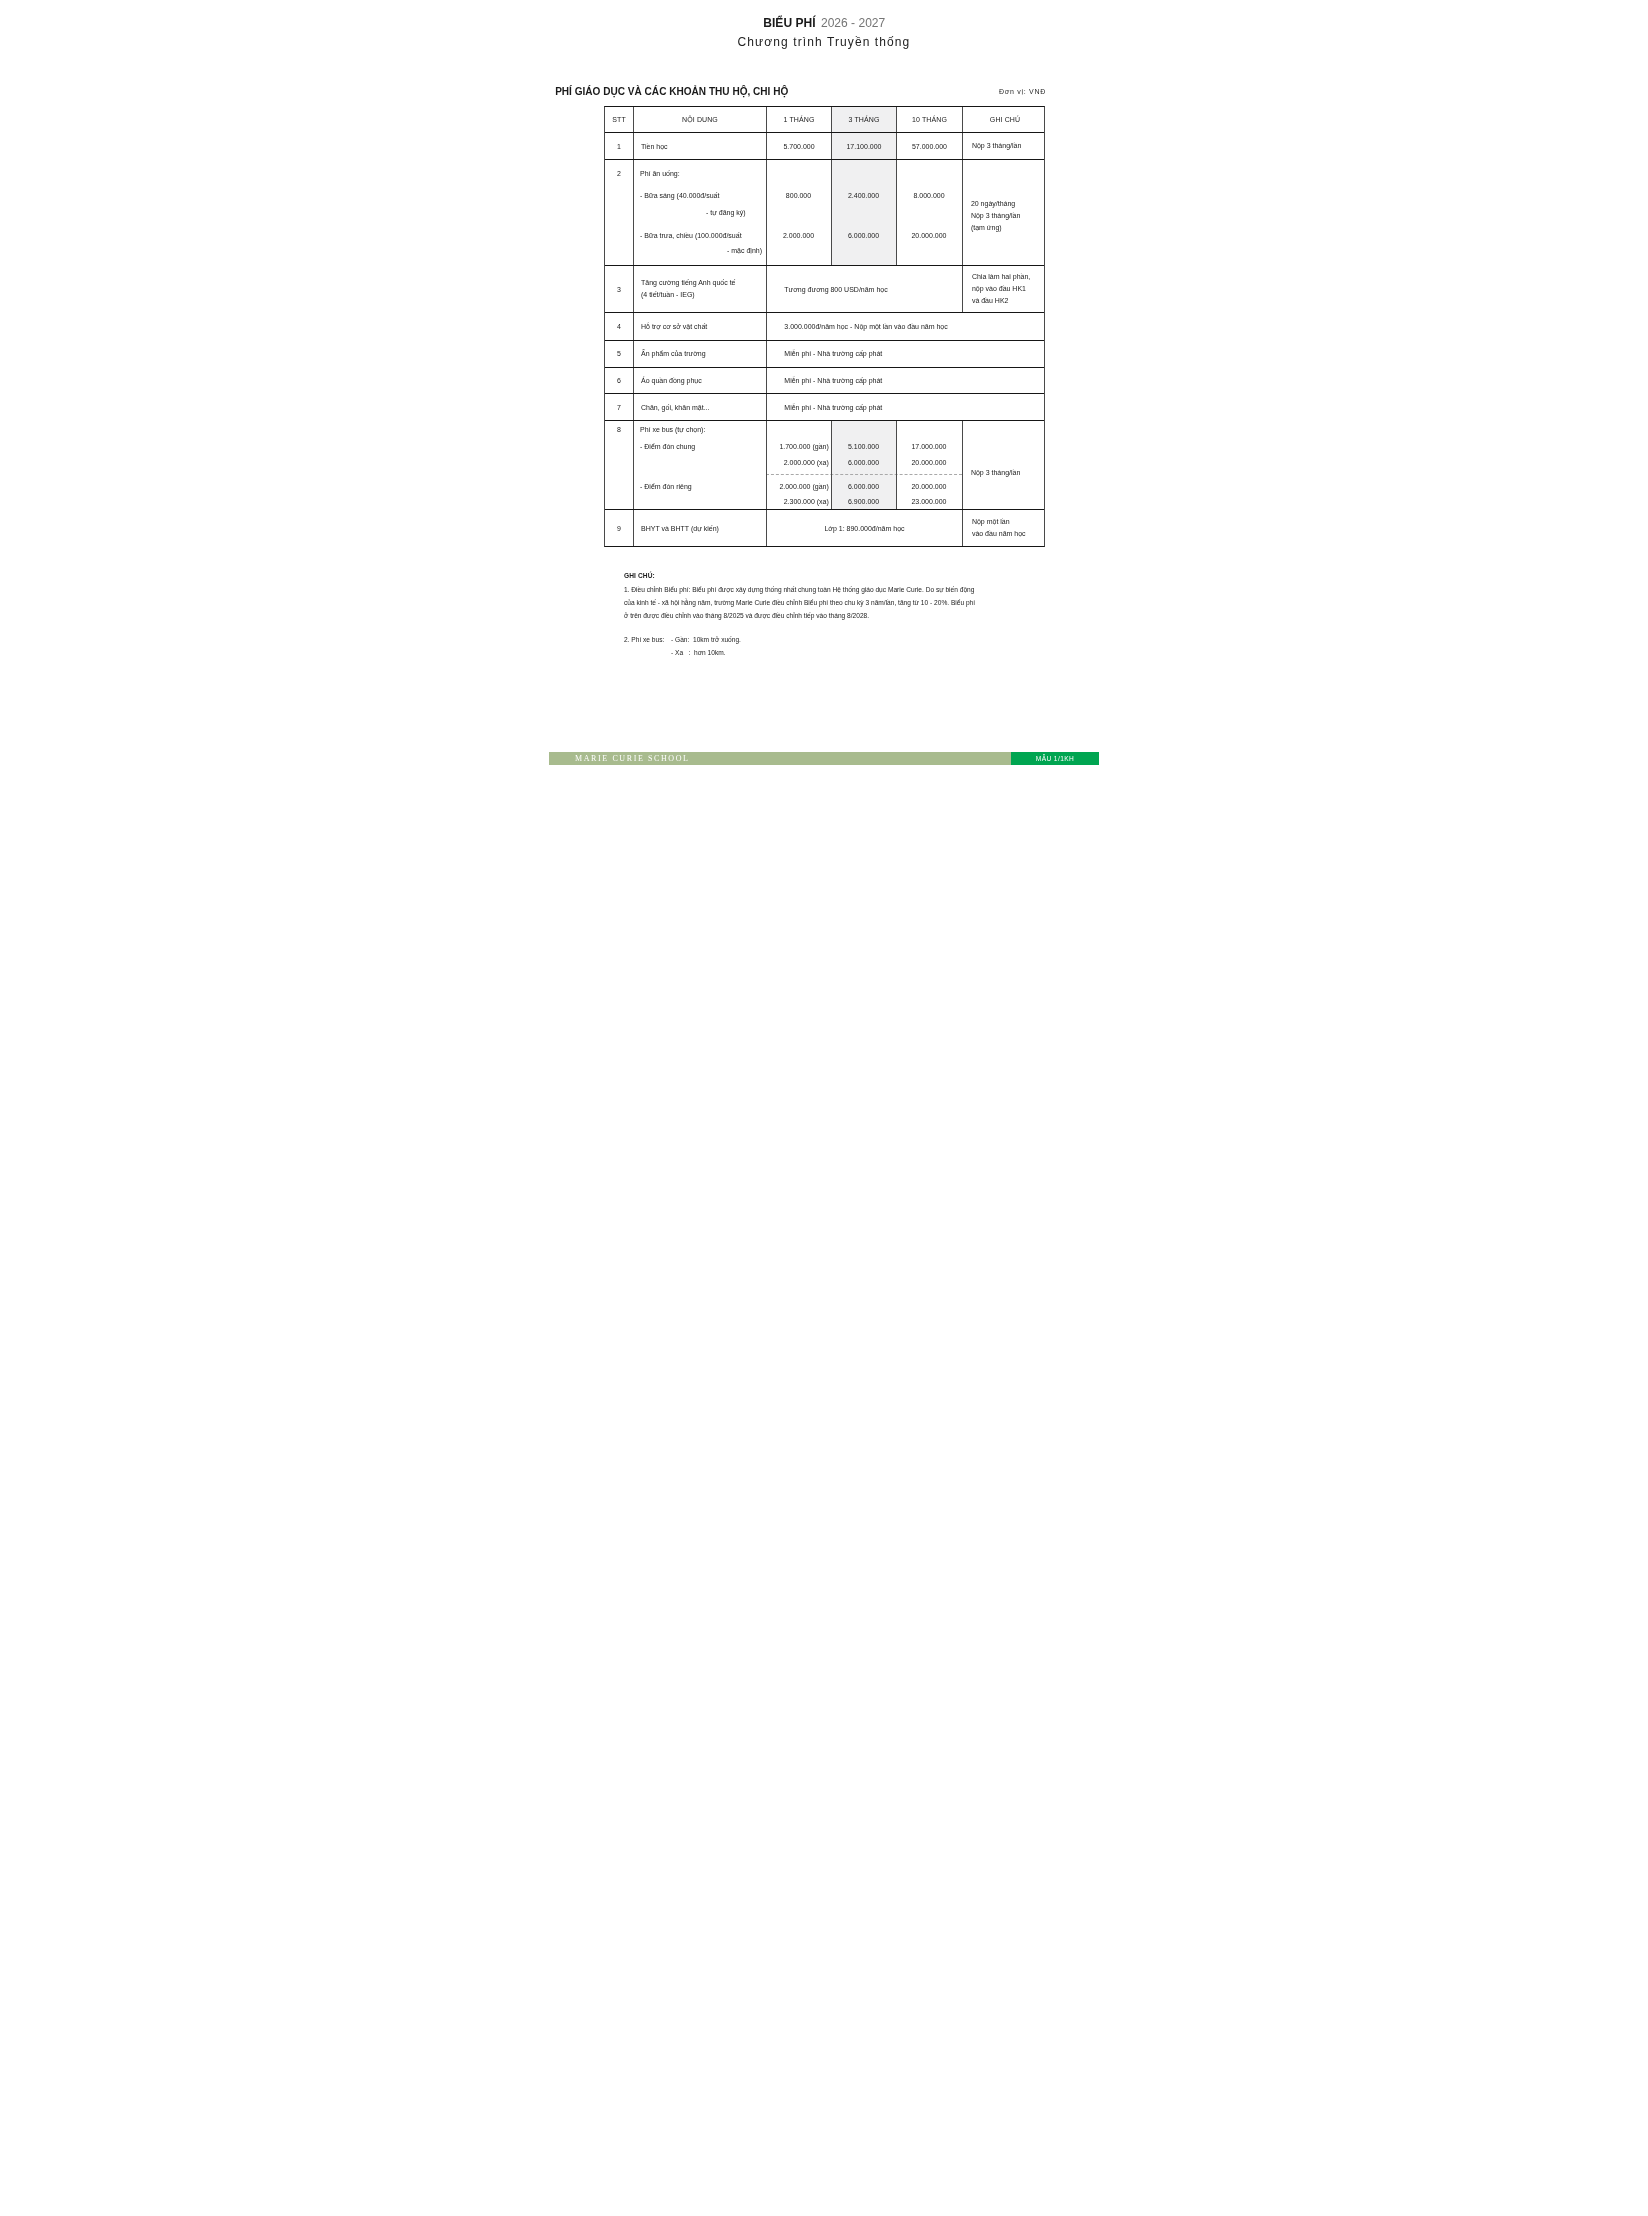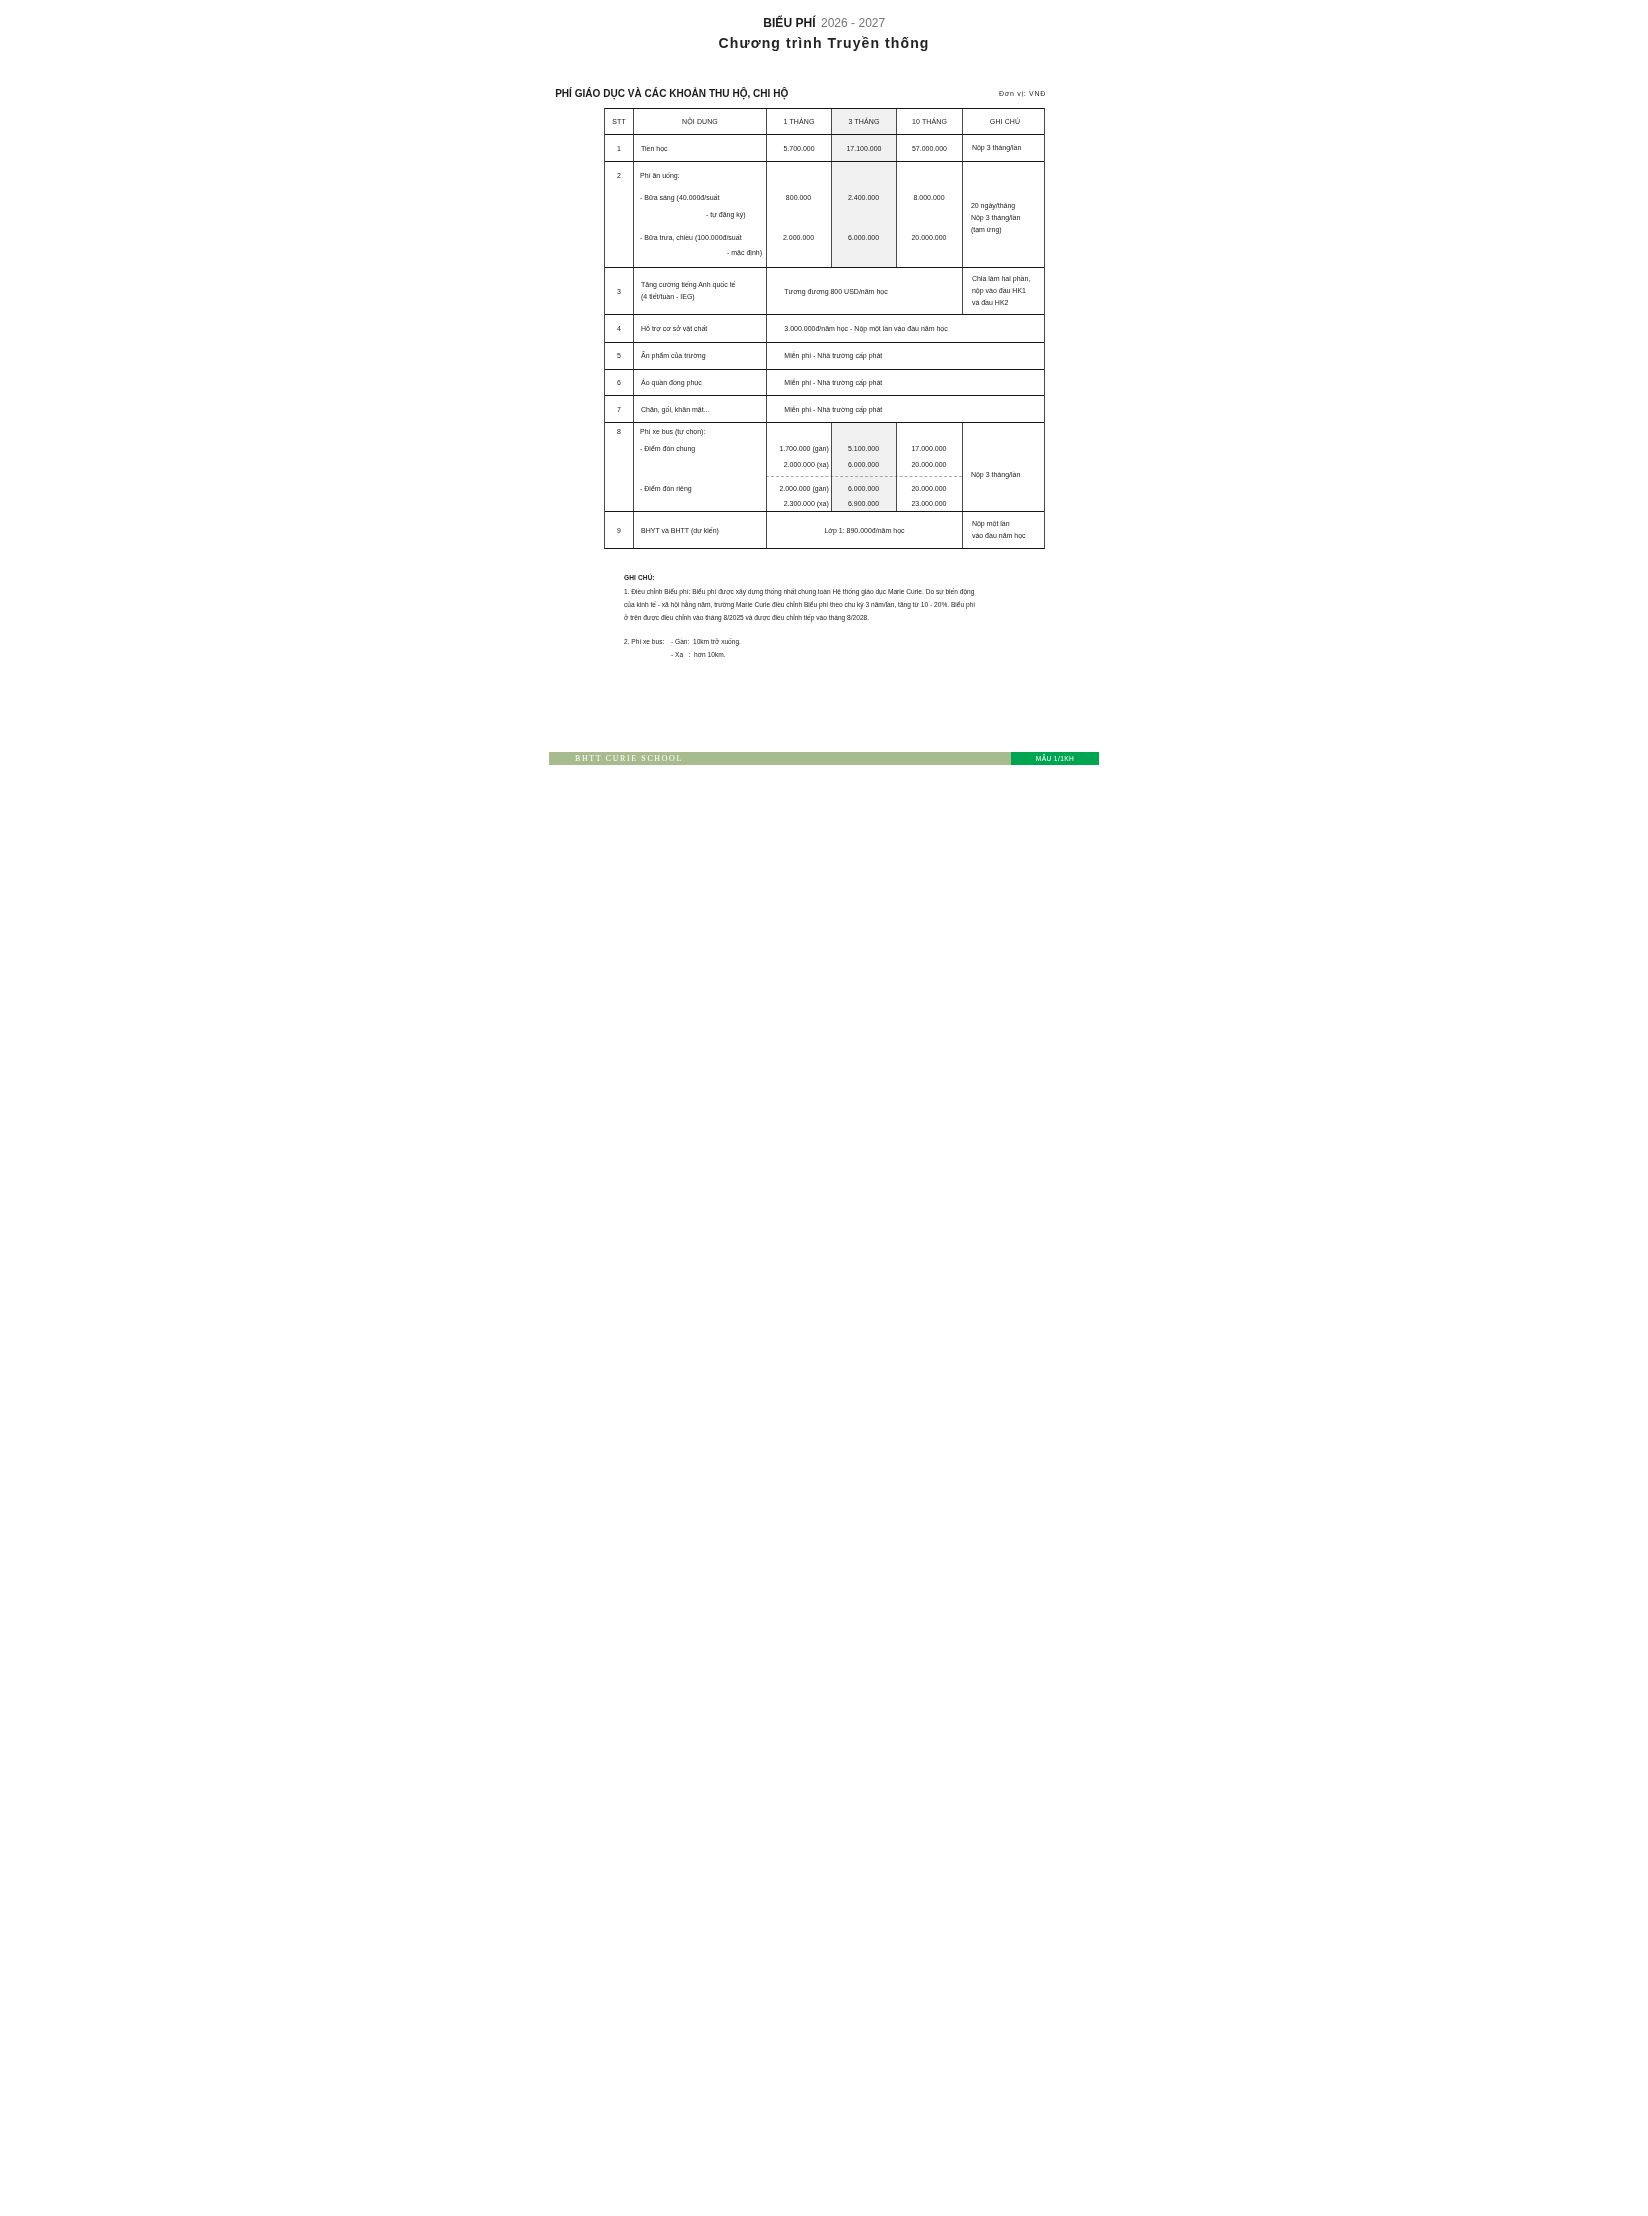--- a/index.html
+++ b/index.html
@@ -7,21 +7,21 @@
   body { font-family: "Liberation Sans", "DejaVu Sans", sans-serif; color: #1a1a1a; }
   .page { position: relative; width: 550px; height: 777px; margin: 0 auto; background: #fff; overflow: hidden; }
 
   
   .h-school { text-align: center; padding-top: 40px; font-size: 13.3px; font-weight: 700; letter-spacing: 0.2px; }
   .cond  { display: inline-block; transform: scaleX(.88); transform-origin: center; white-space: nowrap; }
   .cond2 { display: inline-block; transform: scaleX(.95); transform-origin: center; white-space: nowrap; font-size: 10.6px; font-weight: 700; }
   .h-doc { text-align: center; margin-top: 15px; font-size: 13.7px; }
   .h-doc-main  { font-weight: 700; }
   .h-doc-years { color: #757575; font-weight: 500; margin-left: 6.2px; }
-  .h-program { text-align: center; margin-top: 4.9px; font-size: 14px; letter-spacing: 1.1px; color: #222; font-weight: bold; }
+  .h-program { text-align: center; margin-top: 4.9px; font-size: 12px; letter-spacing: 1.1px; color: #222; }
 
   
   .sec { position: relative; text-align: left; margin-top: 36px; height: 14px; }
   .sec-unit { position: absolute; right: 53px; top: 3.1px; font-size: 7px; letter-spacing: 0.7px; color: #2a2a2a; }
 
   
   .tbl { width: 441px; margin: 7.5px 0 0 55px; border: 0.4px solid #4a4a4a; border-top: 0.9px solid #161616; border-bottom: 1.3px solid #161616; }
   .t-row { display: grid; grid-template-columns: 28px 133px 65px 65px 66px 85px; position: relative; }
   .t-row + .t-row { border-top: 0.9px solid #161616; }
   .c { display: flex; align-items: center; justify-content: center; font-size: 7px; line-height: 1.3; }
@@ -231,21 +231,21 @@
       </div>
       <div class="n2-row">
         <span class="n2-lbl"></span>
         <span class="n2-val">- Xa   :  hơn 10km.</span>
       </div>
     </div>
   </div>
 
   <div class="footer">
     <div class="f-left">
-      <span>BHTT CURIE SCHOOL</span>
+      <span>MARIE CURIE SCHOOL</span>
     </div>
     <div class="f-right">
       <span>MẪU 1/1KH</span>
     </div>
   </div>
 
 </div>
 
 
 </body></html>

